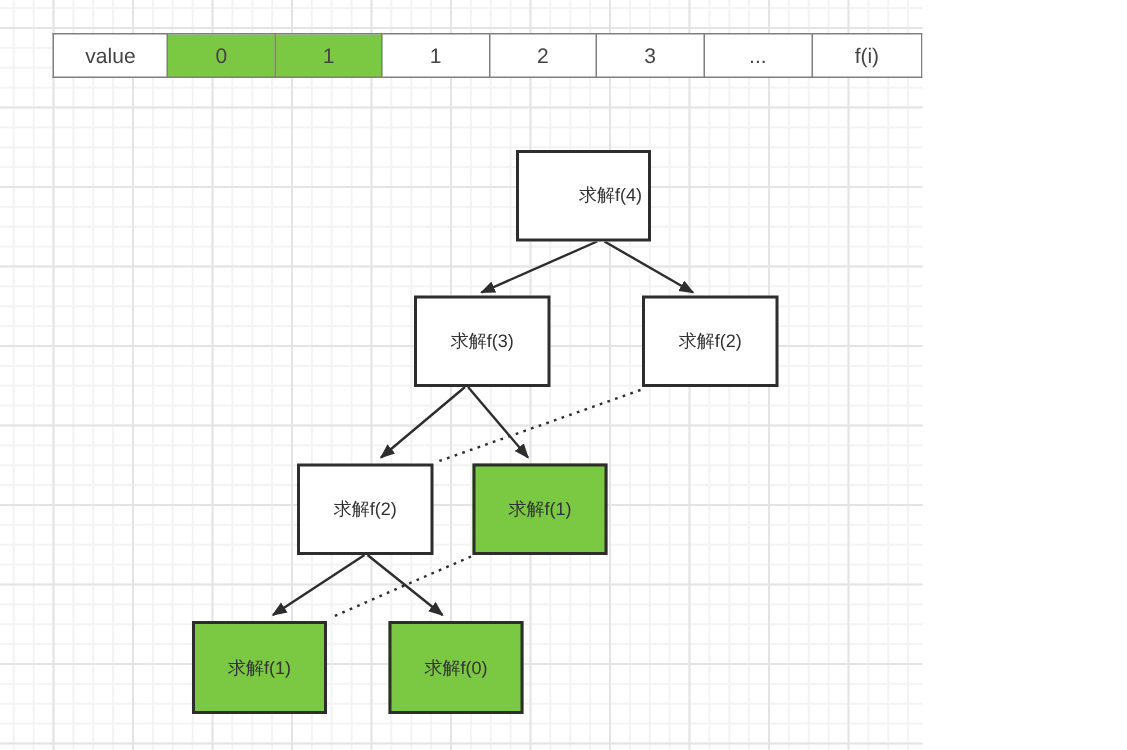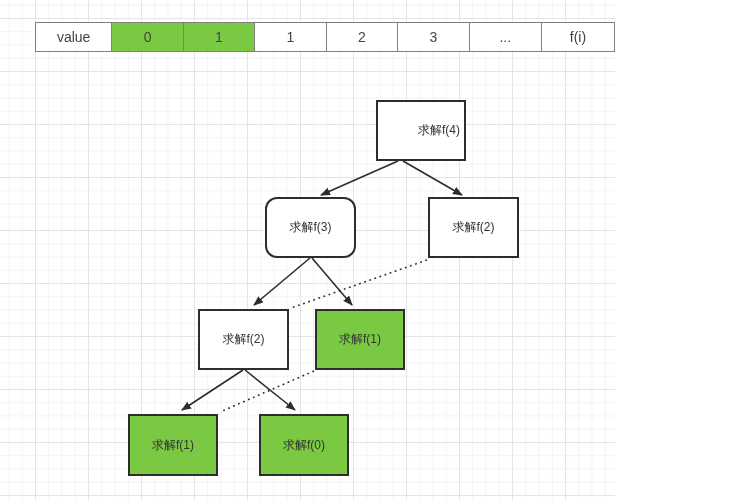--- a/index.html
+++ b/index.html
@@ -36,22 +36,22 @@
   .node{
     position:absolute;
     width:90px;height:61px;
     box-sizing:border-box;
     background:#ffffff;
     border:2px solid #2d2d2d;
     display:flex;align-items:center;justify-content:center;
     font-size:12px;color:#333333;
   }
   .node.green{background:var(--green,#7bc843);}
-  .n-f4 {left:376px;top:100px;padding-left:36px;}
-  .n-f3 {left:265px;top:197px;width:91px;border-radius:12px;}
+  .n-f4 {left:344px;top:100px;padding-left:36px;}
+  .n-f3 {left:276px;top:197px;width:91px;}
   .n-f2r{left:428px;top:197px;width:91px;}
   .n-f2l{left:198px;top:309px;width:91px;}
   .n-f1r{left:315px;top:309px;}
   .n-f1l{left:128px;top:414px;height:62px;}
   .n-f0 {left:259px;top:414px;height:62px;text-align:center;}
   
   .edges{position:absolute;left:0;top:0;pointer-events:none;}
   .edges line{stroke:#2d2d2d;stroke-width:1.6;}
   .edges line.dotted{stroke-dasharray:1.8 3.6;}
 </style>

